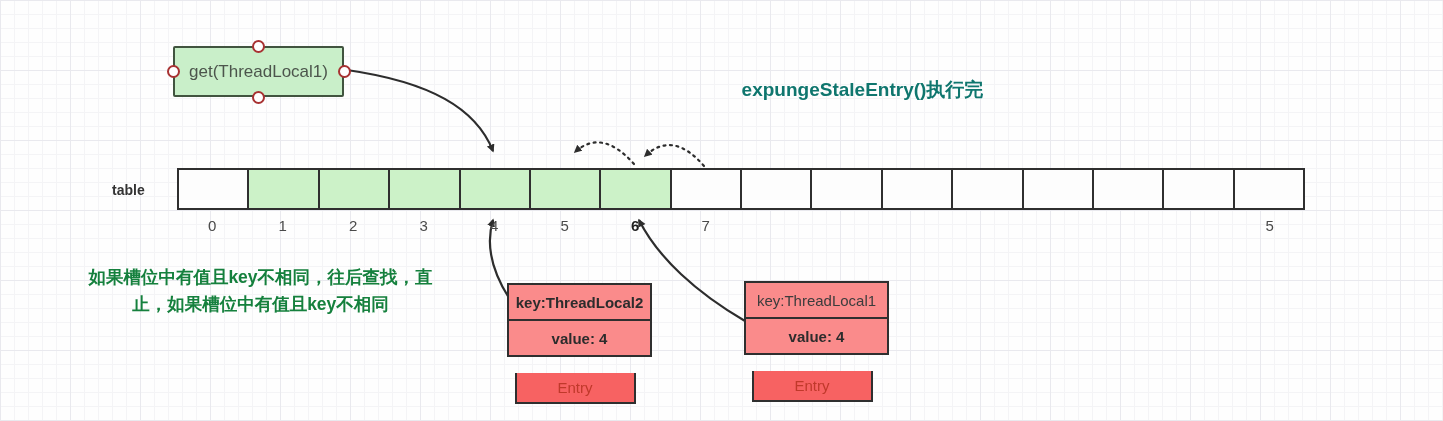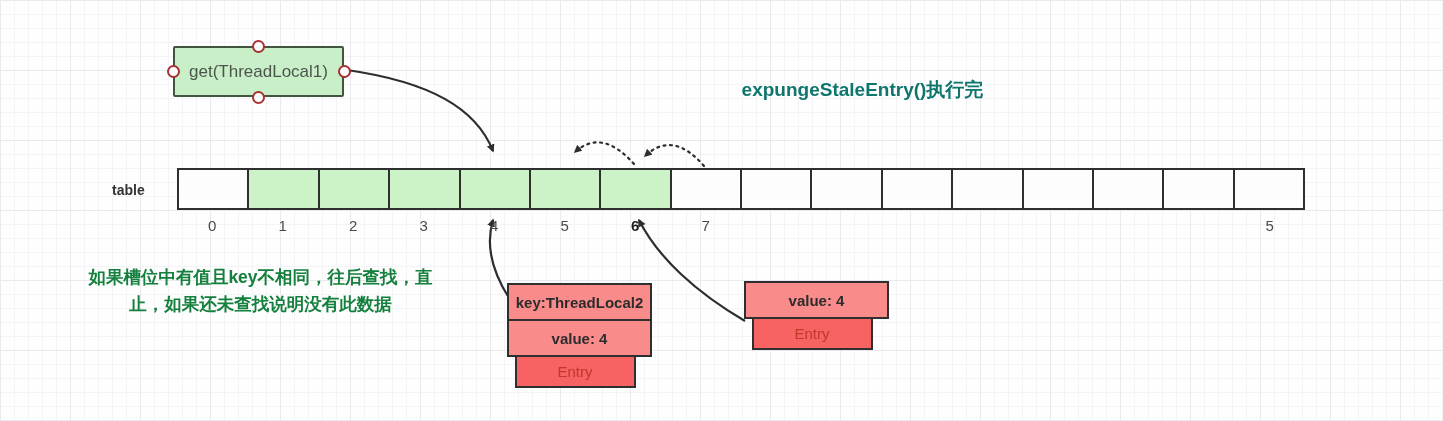--- a/index.html
+++ b/index.html
@@ -71,21 +71,21 @@
     background:var(--entry-light-red,#fa8b8b);
   }
   .entry-row{
     height:34px;display:flex;align-items:center;justify-content:center;
     font-size:15px;color:#2c2c2c;
   }
   .entry-row.key{border-bottom:2px solid var(--border-dark,#2f2f2f);font-weight:bold;}
   .entry-row.key.regular{font-weight:normal;color:#3c3c3c;}
   .entry-row.value{font-weight:bold;}
   .entry-bottom{
-    margin:0 auto;width:121px;height:31px;box-sizing:border-box;
+    margin:16px auto;width:121px;height:31px;box-sizing:border-box;
     border:2px solid var(--border-dark,#2f2f2f);border-top:none;
     background:var(--entry-dark-red,#f76262);
     display:flex;align-items:center;justify-content:center;
     font-size:15px;color:var(--entry-label-red,#c0392b);
   }
   svg.overlay{position:absolute;left:0;top:0;pointer-events:none;}
 </style>
 </head>
 <body>
 
@@ -147,29 +147,30 @@
     <div class="idx"></div>
     <div class="idx"></div>
     <div class="idx"></div>
     <div class="idx"></div>
     <div class="idx"></div>
     <div class="idx">5</div>
   </div>
 
 <div class="abs note">
   <div>如果槽位中有值且key不相同，往后查找，直</div>
-  <div>止，如果还未查找说明没有此数据</div>
+  <div>止，如果槽位中有值且key不相同</div>
 </div>
 
 <div class="abs entry-card" style="left:507px;top:283px;">
   <div class="entry-top">
     <div class="entry-row key">key:ThreadLocal2</div>
     <div class="entry-row value">value: 4</div>
   </div>
   <div class="entry-bottom">Entry</div>
 </div>
 
 <div class="abs entry-card" style="left:744px;top:281px;">
   <div class="entry-top">
+    <div class="entry-row key regular">key:ThreadLocal1</div>
     <div class="entry-row value">value: 4</div>
   </div>
   <div class="entry-bottom">Entry</div>
 </div>
 
 </body></html>

